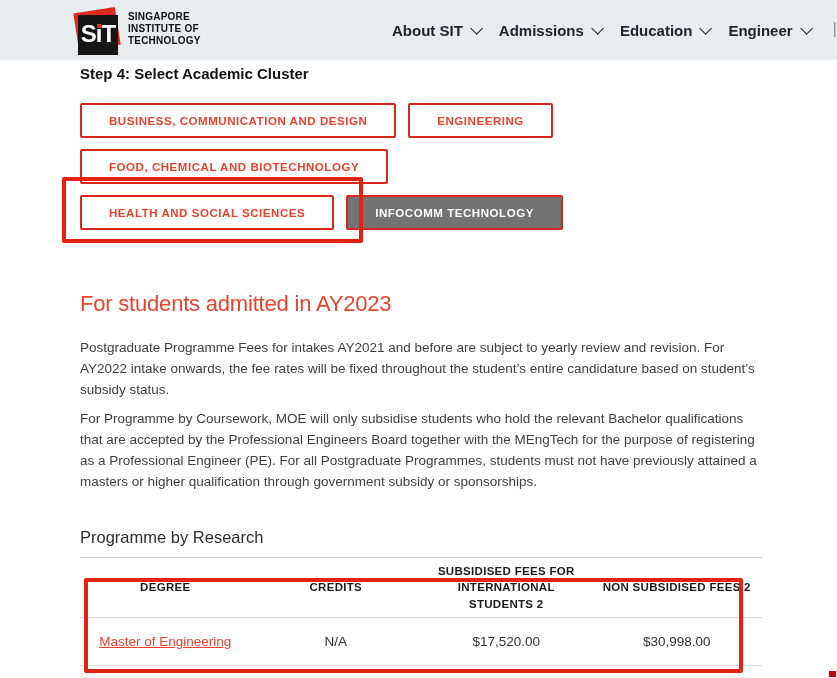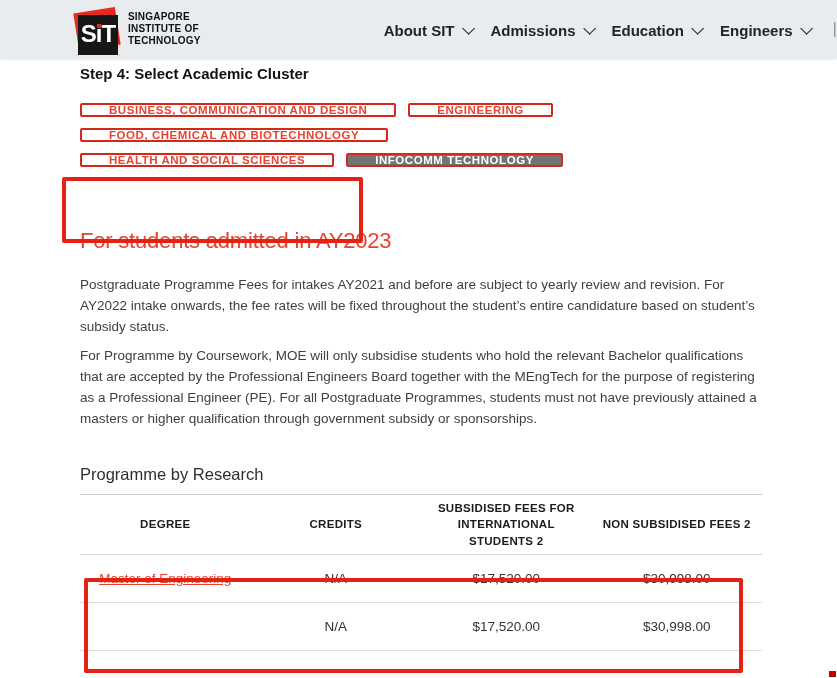--- a/index.html
+++ b/index.html
@@ -60,21 +60,21 @@
 
   
   .content { padding: 7px 0 0 80px; width: 837px; }
   .step-label { font-size: 15px; font-weight: 700; color: #111; margin-bottom: 21px; }
 
   .cluster-wrap { width: 565px; display: flex; flex-wrap: wrap; gap: 11px 12px; }
   .cluster-btn {
     background: #ffffff; border: 2px solid #d6281a; color: #e8432f;
     font-family: "Liberation Sans", sans-serif;
     font-size: 11.5px; font-weight: 700; letter-spacing: 0.55px;
-    height: 14px; padding: 0 27px; text-transform: uppercase;
+    height: 35px; padding: 0 27px; text-transform: uppercase;
     display: flex; align-items: center; justify-content: center;
     border-radius: 2px; cursor: pointer; white-space: nowrap;
   }
   .cluster-btn.selected {
     background: #737373; border-color: #d7281d; color: #ffffff;
   }
 
   .section-heading {
     margin-top: 61px; font-size: 22px; font-weight: 400; color: #e8432f;
     letter-spacing: -0.2px;
@@ -137,21 +137,21 @@
     </div>
     <div class="nav-item">
       <span>Admissions</span>
       <span class="chevron"></span>
     </div>
     <div class="nav-item">
       <span>Education</span>
       <span class="chevron"></span>
     </div>
     <div class="nav-item">
-      <span>Engineers</span>
+      <span>Engineer</span>
       <span class="chevron"></span>
     </div>
     <span class="nav-divider">|</span>
   </nav>
 </header>
 
 <main class="content">
   <div class="step-label">Step 4: Select Academic Cluster</div>
 
   <div class="cluster-wrap">

